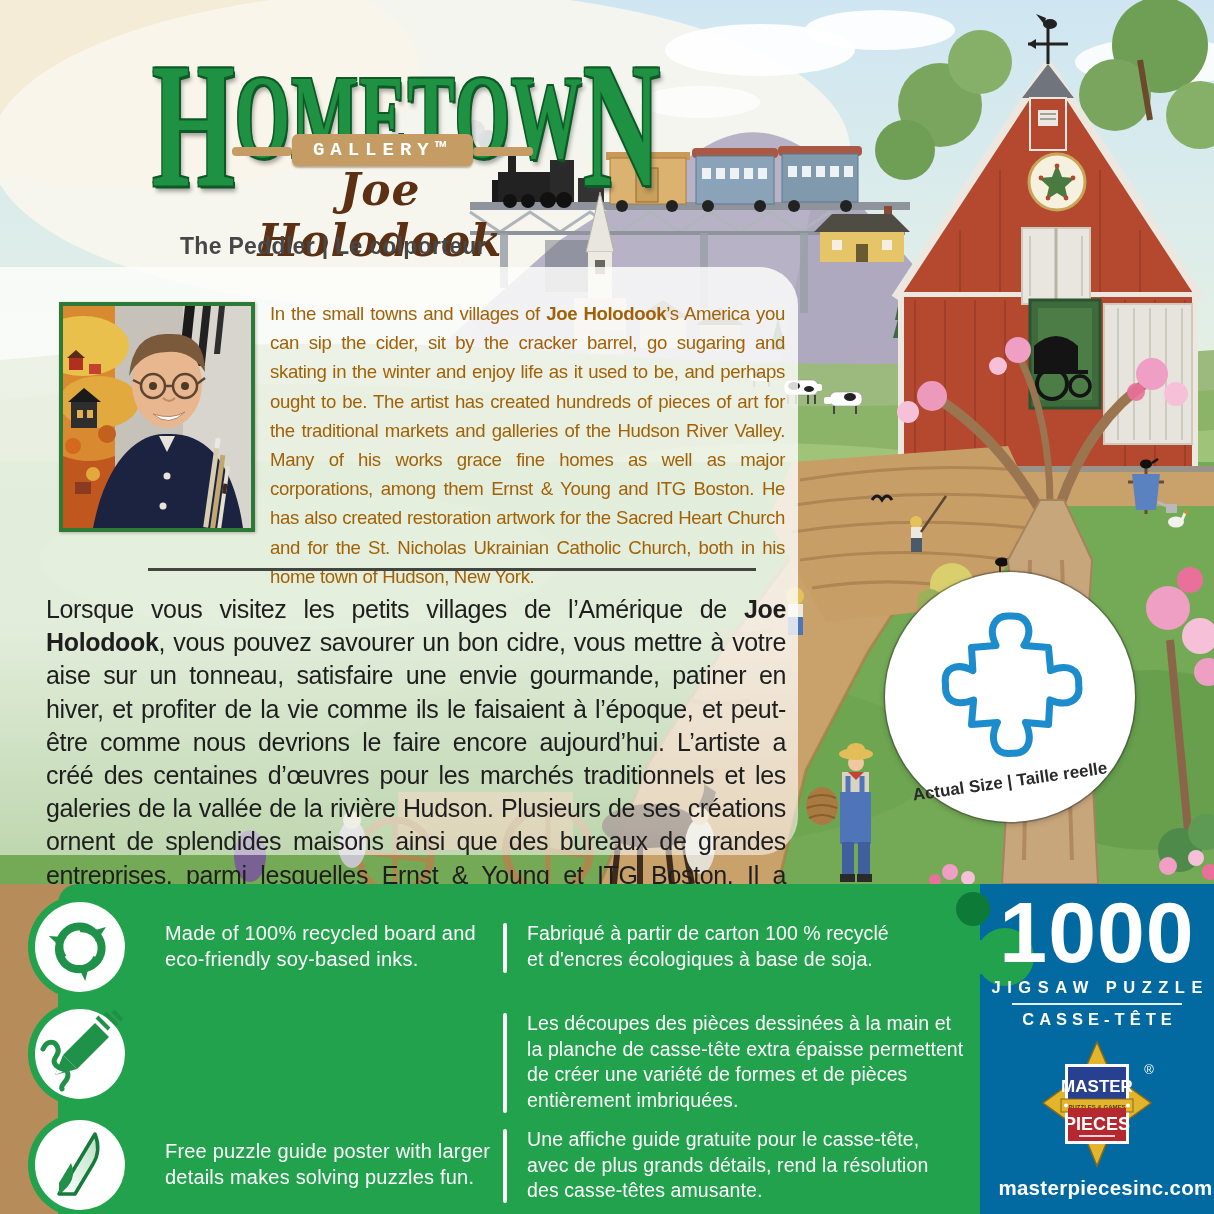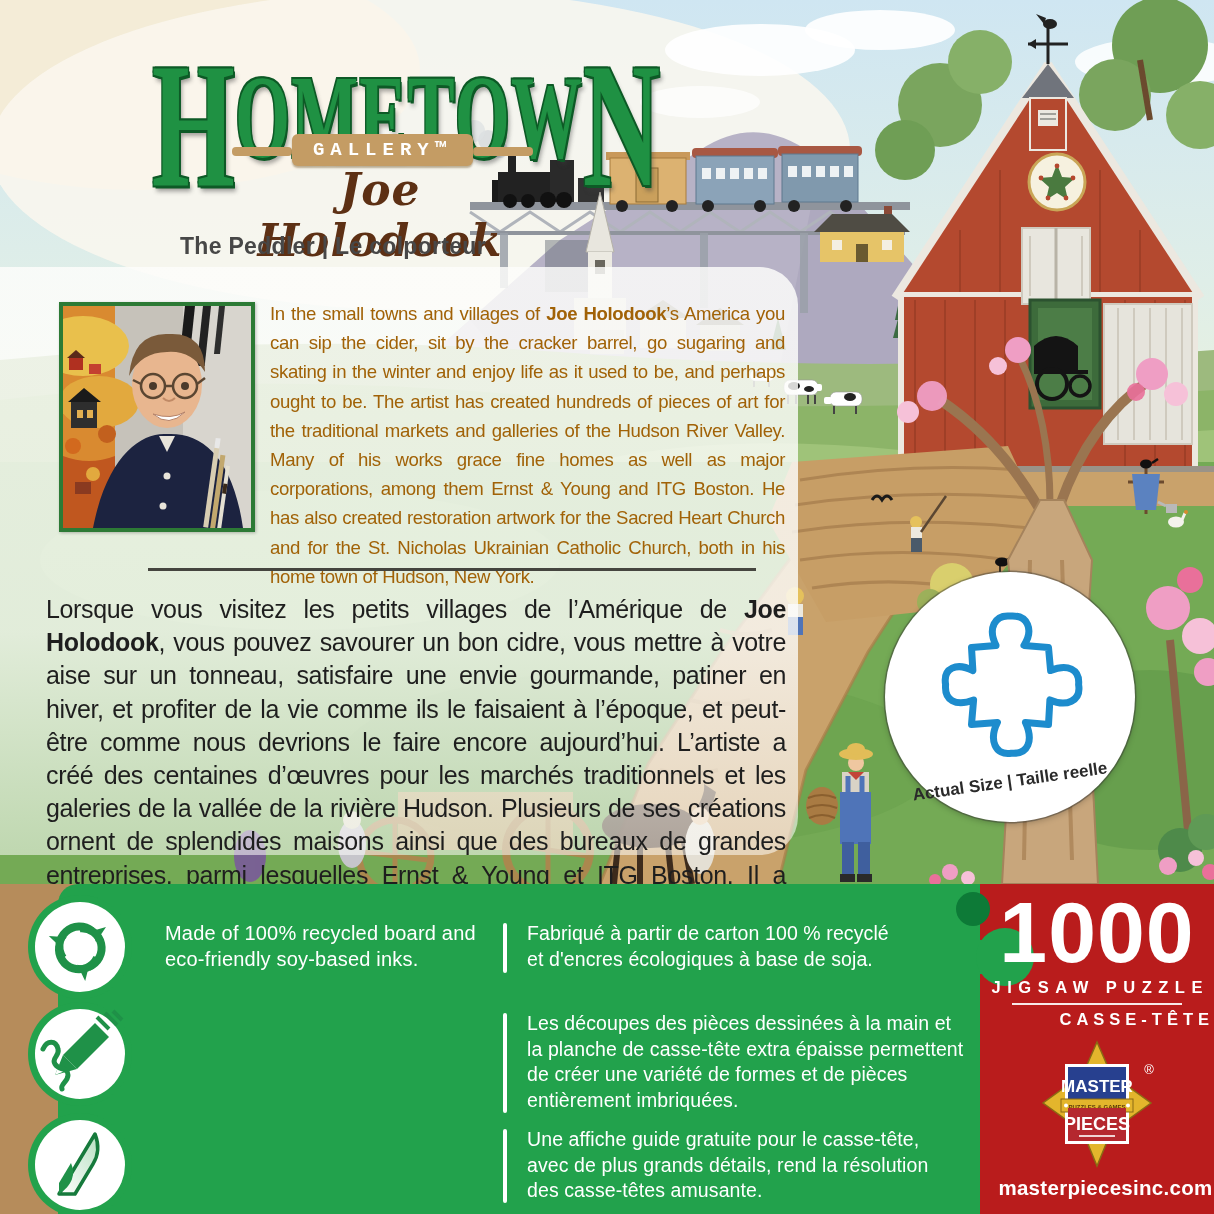--- a/index.html
+++ b/index.html
@@ -93,30 +93,30 @@
     color:#fff; font-weight:normal; font-size:20px; line-height:25.5px;
     white-space:pre-line; letter-spacing:.2px;margin-left:17px;
   }
   .feat-bar { position:absolute; left:503px; width:4px; background:#fff; border-radius:2px; }
   .feat-fr {
     position:absolute; left:527px; width:440px;
     color:#fff; font-weight:normal; font-size:19.5px; line-height:25.5px;
     white-space:pre-line; letter-spacing:.1px;
   }
 
-  .dark-panel { position:absolute; left:980px; top:0; width:234px; height:330px; background:#b91c1c; }
+  .dark-panel { position:absolute; left:980px; top:0; width:234px; height:330px; background:#0369a1; }
   .knob-light { position:absolute; left:-4px; top:44px; width:58px; height:58px; background:#22a24c; border-radius:50%; }
   .knob-neck  { position:absolute; left:-14px; top:56px; width:30px; height:34px; background:#22a24c; }
   .knob-dark  { position:absolute; left:-24px; top:8px; width:34px; height:34px; background:#0d7a37; border-radius:50%; }
   .piece-count { position:absolute; left:0; top:4px; width:100%; text-align:center;
     color:#fff; font-size:86px; font-weight:bold; letter-spacing:1px; line-height:88px; }
   .type-en { position:absolute; left:0; top:94px; width:100%; text-align:center;
     color:#fff; font-size:16.5px; font-weight:bold; letter-spacing:6.5px; text-indent:6.5px; }
   .type-rule { position:absolute; left:32px; top:119px; width:170px; height:2px; background:rgba(255,255,255,.9); }
-  .type-fr { position:absolute; left:0; top:126px; width:100%; text-align:right;
+  .type-fr { position:absolute; left:0; top:126px; width:100%; text-align:center;
     color:#fff; font-size:16.5px; font-weight:bold; letter-spacing:5px; text-indent:5px; }
   .mp-logo { position:absolute; left:57px; top:156px; }
   .website { position:absolute; left:0; top:292px; width:100%; text-align:center;
     color:#fff; font-size:20.5px; font-weight:bold; letter-spacing:.3px;padding-left:17px; }
 </style>
 </head>
 <body>
 
 <div class="poster">
 
@@ -576,20 +576,22 @@
           <linearGradient id="posterGrad2" x1="0" y1="1" x2="1" y2="0">
             <stop offset="0" stop-color="#ffffff"></stop>
               <stop offset="1" stop-color="#b8e0c2"></stop>
           </linearGradient>
         </defs>
       </svg>
     </div>
 
     <div class="feat-en" style="top:37px;">Made of 100% recycled board and
 eco-friendly soy-based inks.</div>
+    <div class="feat-en" style="top:255px;">Free puzzle guide poster with larger
+details makes solving puzzles fun.</div>
 
     <div class="feat-bar" style="top:39px;  height:50px;"></div>
     <div class="feat-bar" style="top:129px; height:100px;"></div>
     <div class="feat-bar" style="top:245px; height:74px;"></div>
     <div class="feat-fr" style="top:37px;">Fabriqué à partir de carton 100 % recyclé
 et d'encres écologiques à base de soja.</div>
     <div class="feat-fr" style="top:243px;">Une affiche guide gratuite pour le casse-tête,
 avec de plus grands détails, rend la résolution
 des casse-têtes amusante.</div>
     <div class="feat-fr" style="top:127px;">Les découpes des pièces dessinées à la main et

